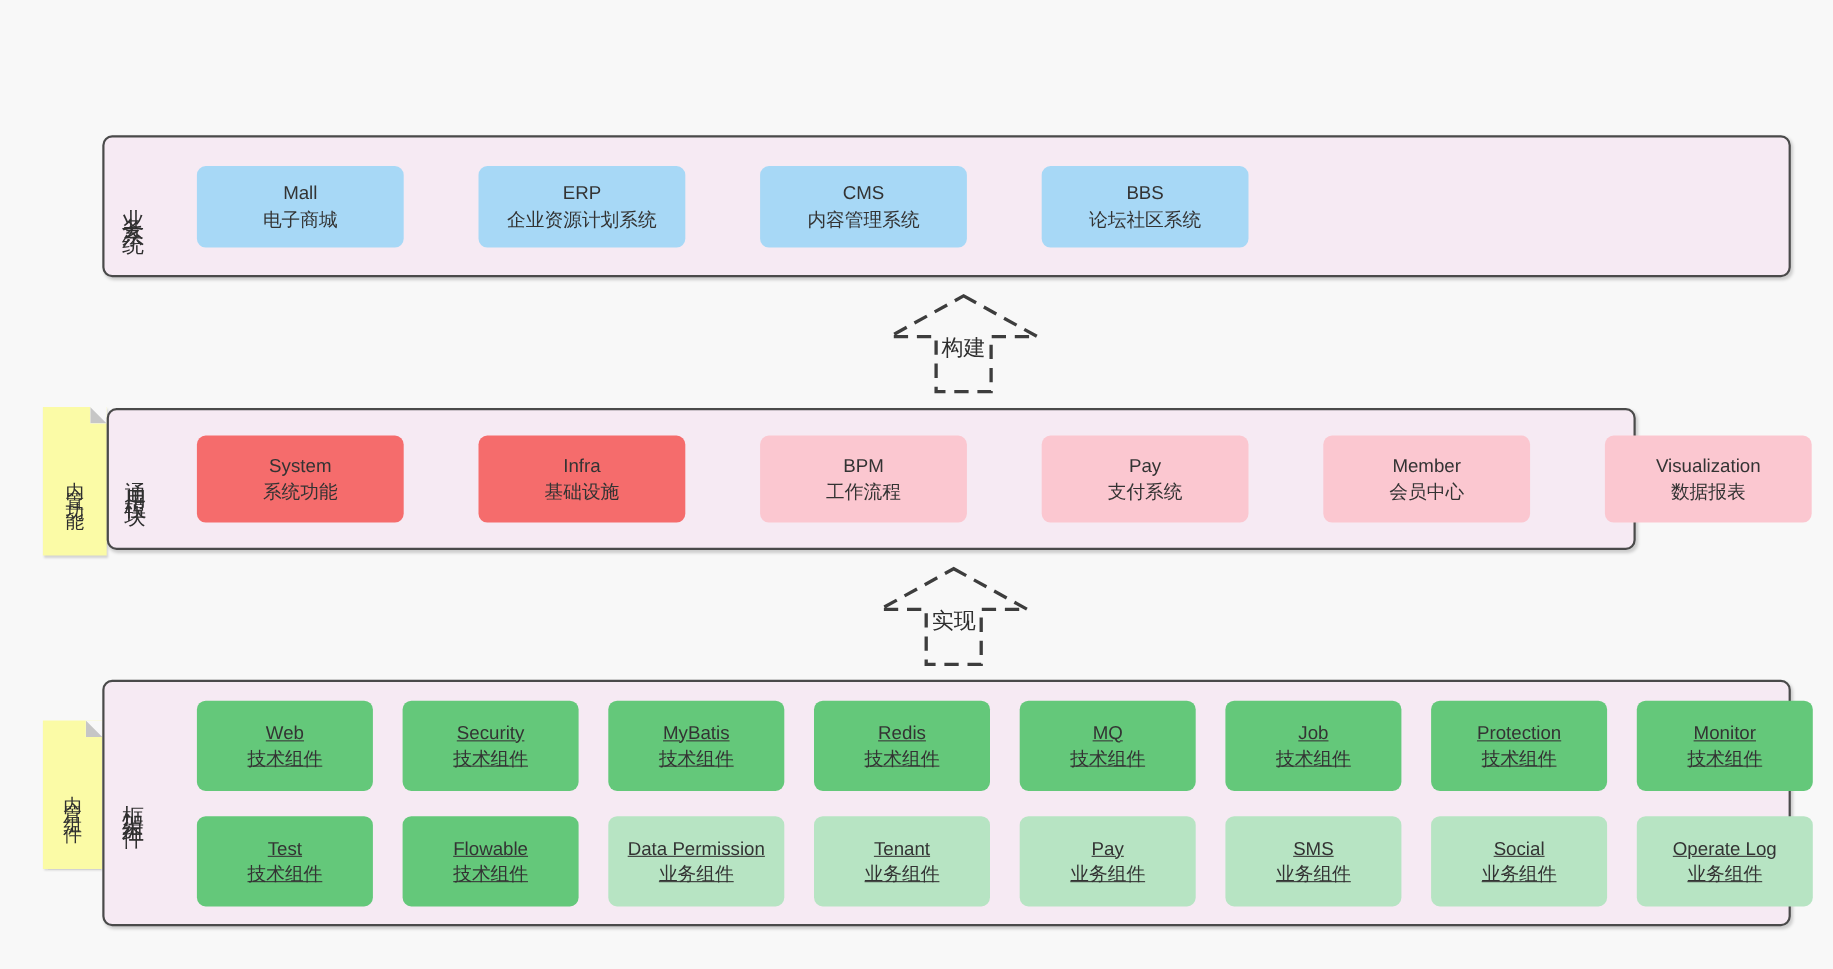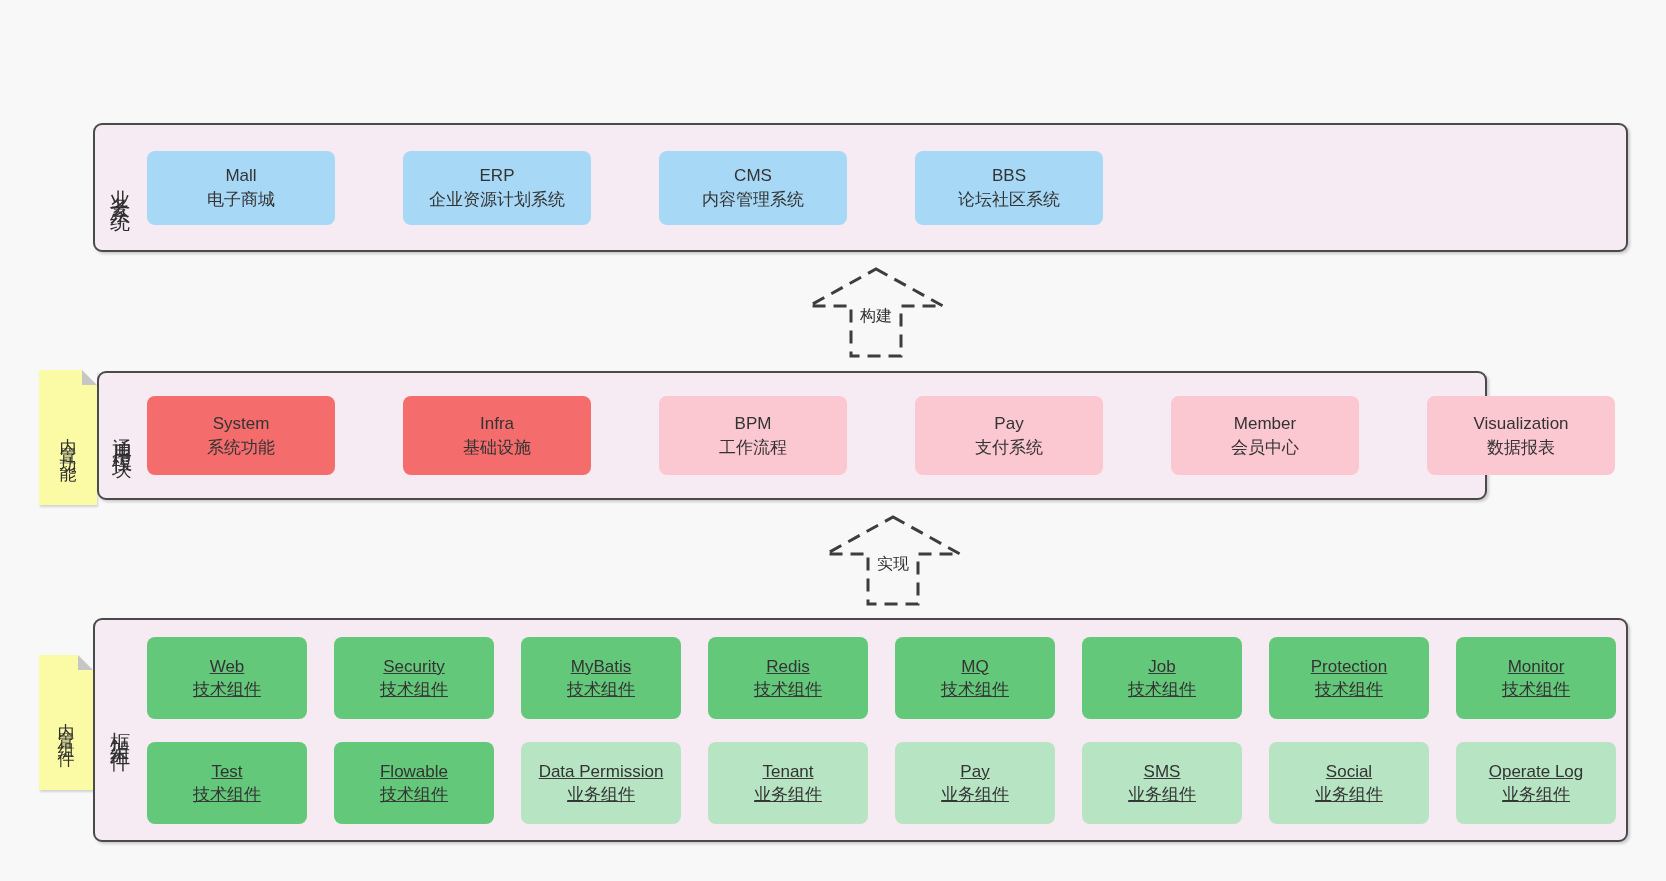--- a/index.html
+++ b/index.html
@@ -7,21 +7,21 @@
     --blue:#a7d8f6; --red:#f56c6c; --pink:#fbc7d0;
     --green-dark:#64c87a; --green-light:#b7e4c3;
     --sticky-yellow:#fbfba6; --fold-gray:#c6c6c6; --text:#3a3a3a;
   }
   html,body{margin:0;padding:0;}
   body{font-family:"Liberation Sans","DejaVu Sans",sans-serif;background:var(--page-bg);color:var(--text);}
   .canvas{position:relative;width:1666px;height:881px;background:var(--page-bg);overflow:hidden;}
 
   .panel{position:absolute;box-sizing:border-box;background:var(--panel-bg);
          border:2px solid var(--panel-border);border-radius:9px;
-         box-shadow:2px 2px 3px rgba(0,0,0,0.18);display:flex;align-items:center;z-index:2;}
+         box-shadow:2px 2px 3px rgba(0,0,0,0.18);display:flex;align-items:center;z-index:2;gap:32px;}
   .panel-label{writing-mode:vertical-rl;text-orientation:upright;
          font-size:20px;letter-spacing:7px;color:#2f2f2f;text-align:center;
          display:flex;align-items:center;justify-content:center;flex:none;}
   #panel-business{left:93px;top:123px;width:1535px;height:129px;}
   #panel-business .panel-label{width:52px;height:100%;}
   #panel-modules{left:97px;top:371px;width:1390px;height:129px;}
   #panel-modules .panel-label{width:48px;height:100%;}
   #panel-framework{left:93px;top:618px;width:1535px;height:224px;}
   #panel-framework .panel-label{width:52px;height:100%;}
 
@@ -48,23 +48,23 @@
           font-size:17px;letter-spacing:9px;color:#2f2f2f;padding-top:10px;}
   #sticky-features{left:39px;top:370px;width:58px;height:135px;}
   #sticky-components{left:39px;top:655px;width:54px;height:135px;}
   .fold-cut{position:absolute;top:0;right:0;width:15px;height:15px;background:var(--page-bg);}
   .fold{position:absolute;top:0;right:0;width:15px;height:15px;background:var(--fold-gray);
         clip-path:polygon(0 0,0 100%,100% 100%);}
 
   .arrow{position:absolute;width:140px;height:94px;z-index:3;}
   .arrow svg{position:absolute;left:0;top:0;}
   .arrow-label{position:absolute;left:50%;top:53%;transform:translate(-50%,-50%);
-        background:var(--page-bg);padding:1px 3px;font-size:16px;color:#2f2f2f;white-space:nowrap;}
+        background:var(--page-bg);padding:1px 3px;font-size:20px;color:#2f2f2f;white-space:nowrap;}
   #arrow-build{left:806px;top:266px;}
-  #arrow-implement{left:823px;top:514px;}
+  #arrow-implement{left:797px;top:514px;}
 </style>
 </head>
 <body>
 
 <div class="canvas">
 
   <div class="sticky" id="sticky-features">
     <div class="fold-cut"></div>
     <div class="fold"></div>
     <div class="v-text">内置功能</div>

